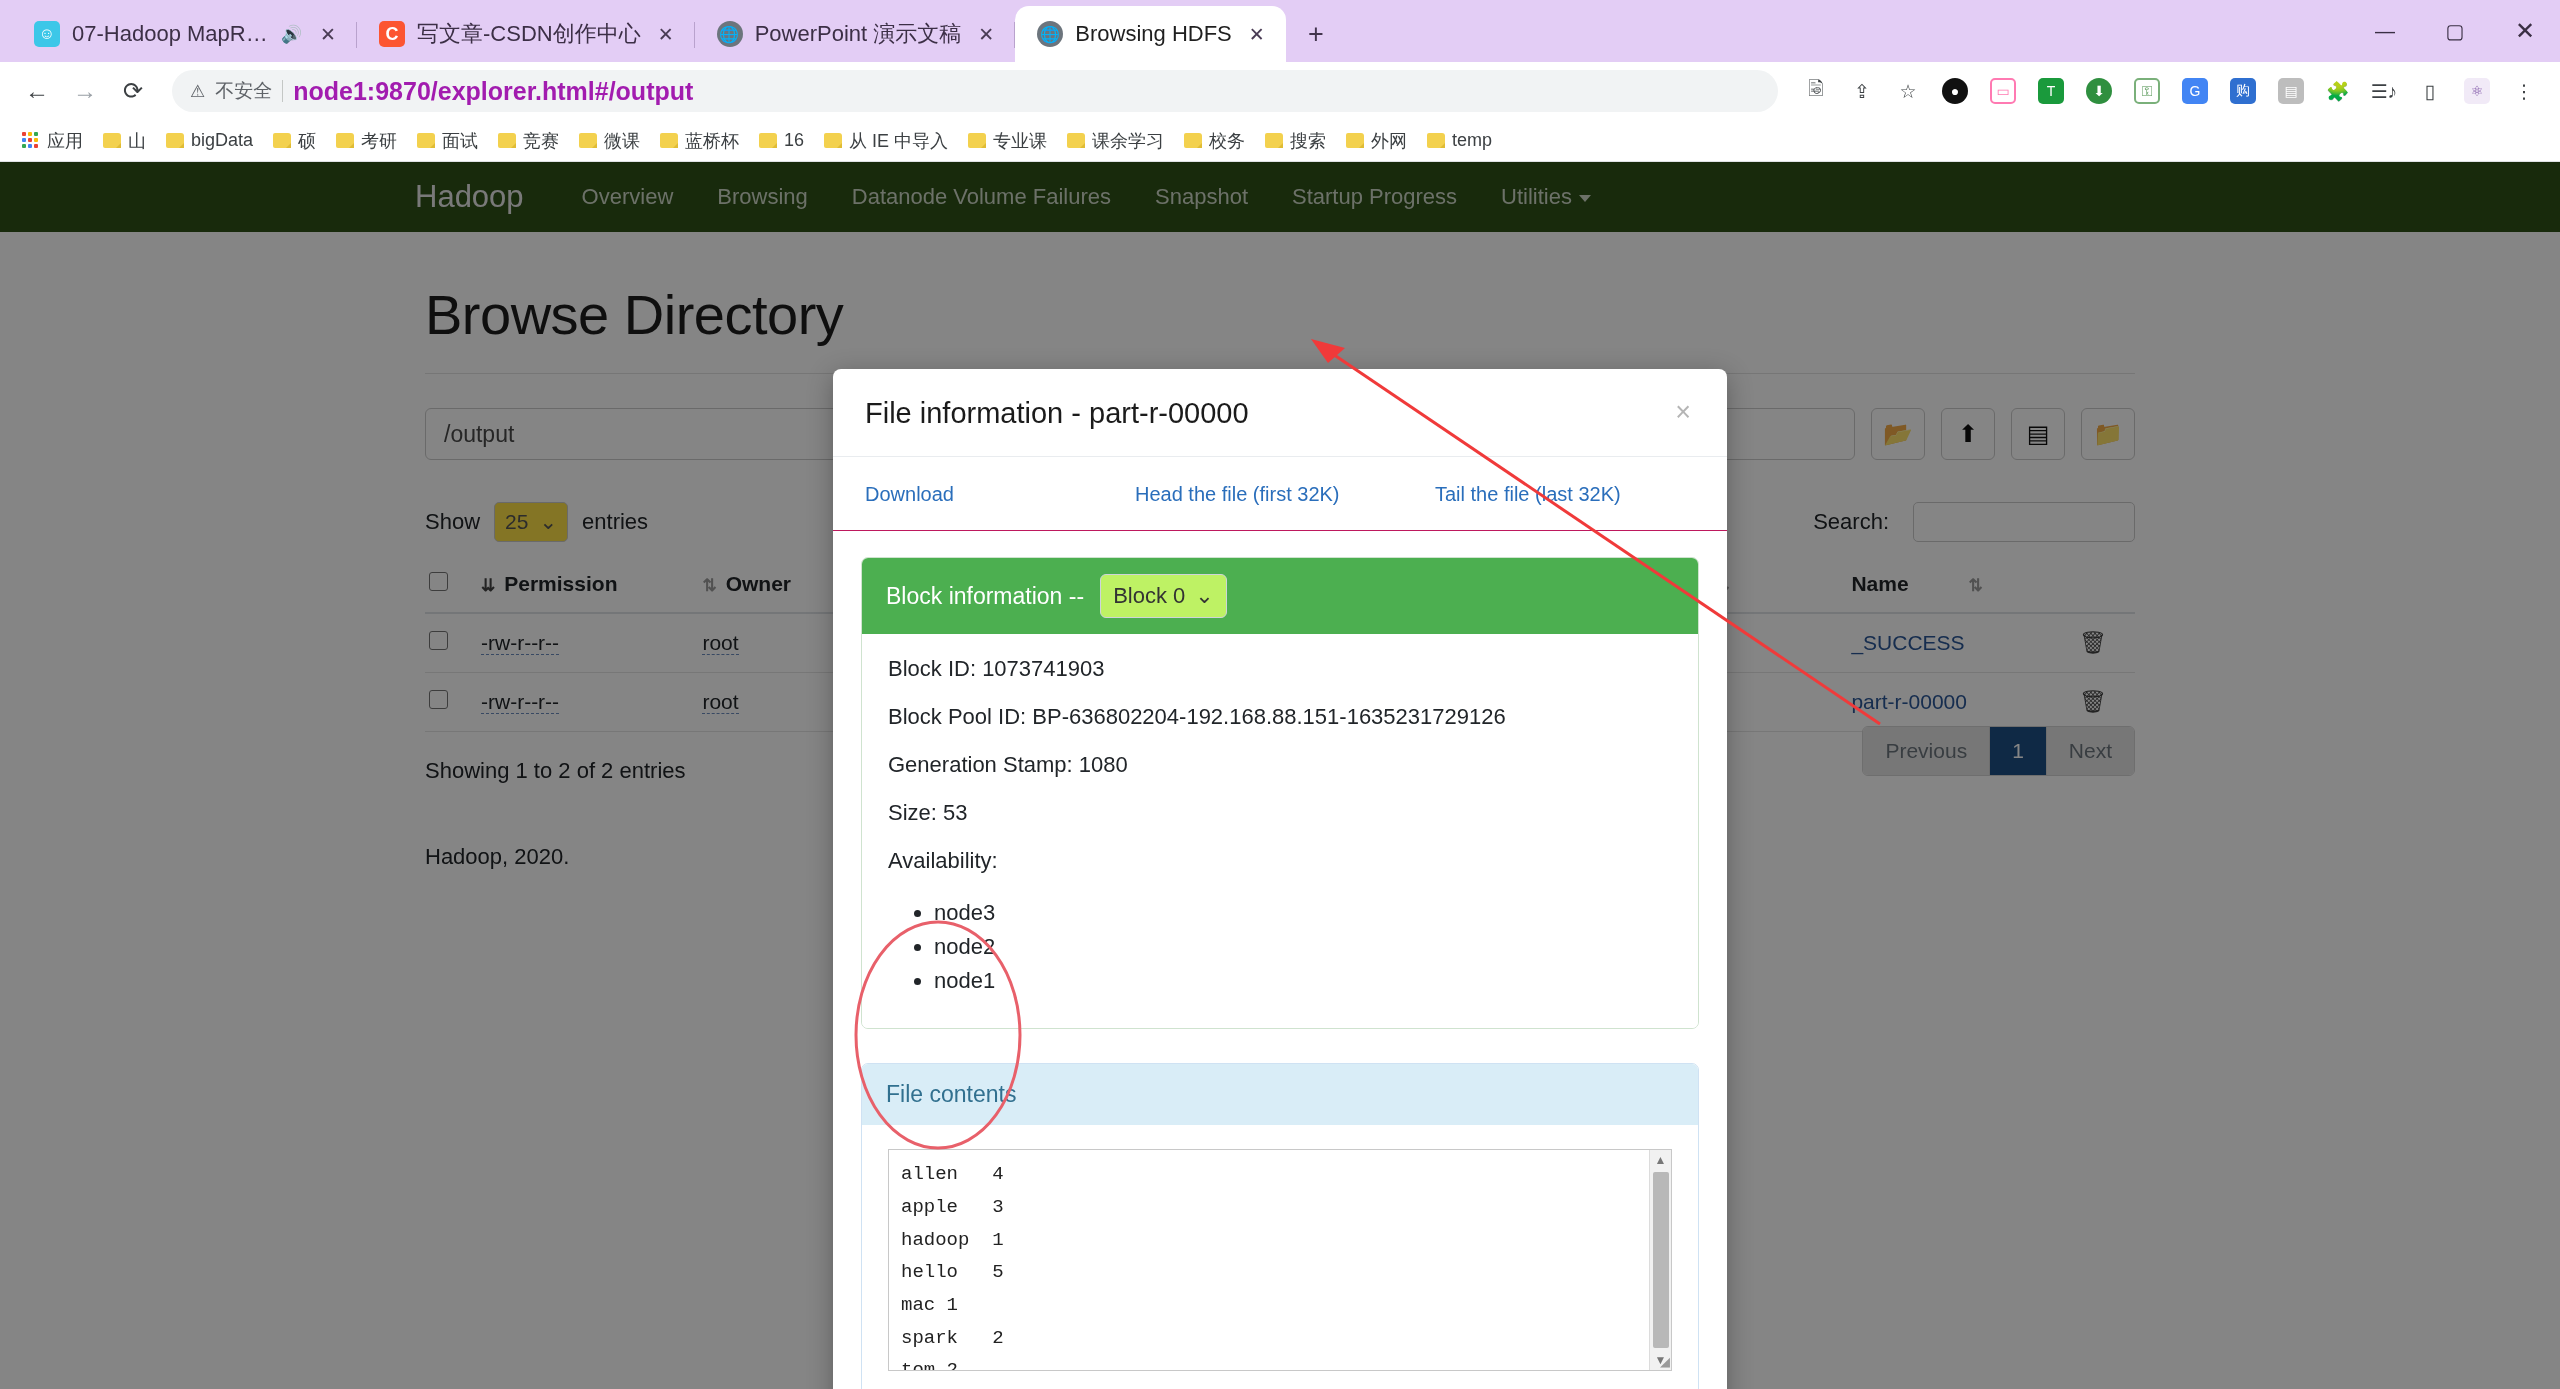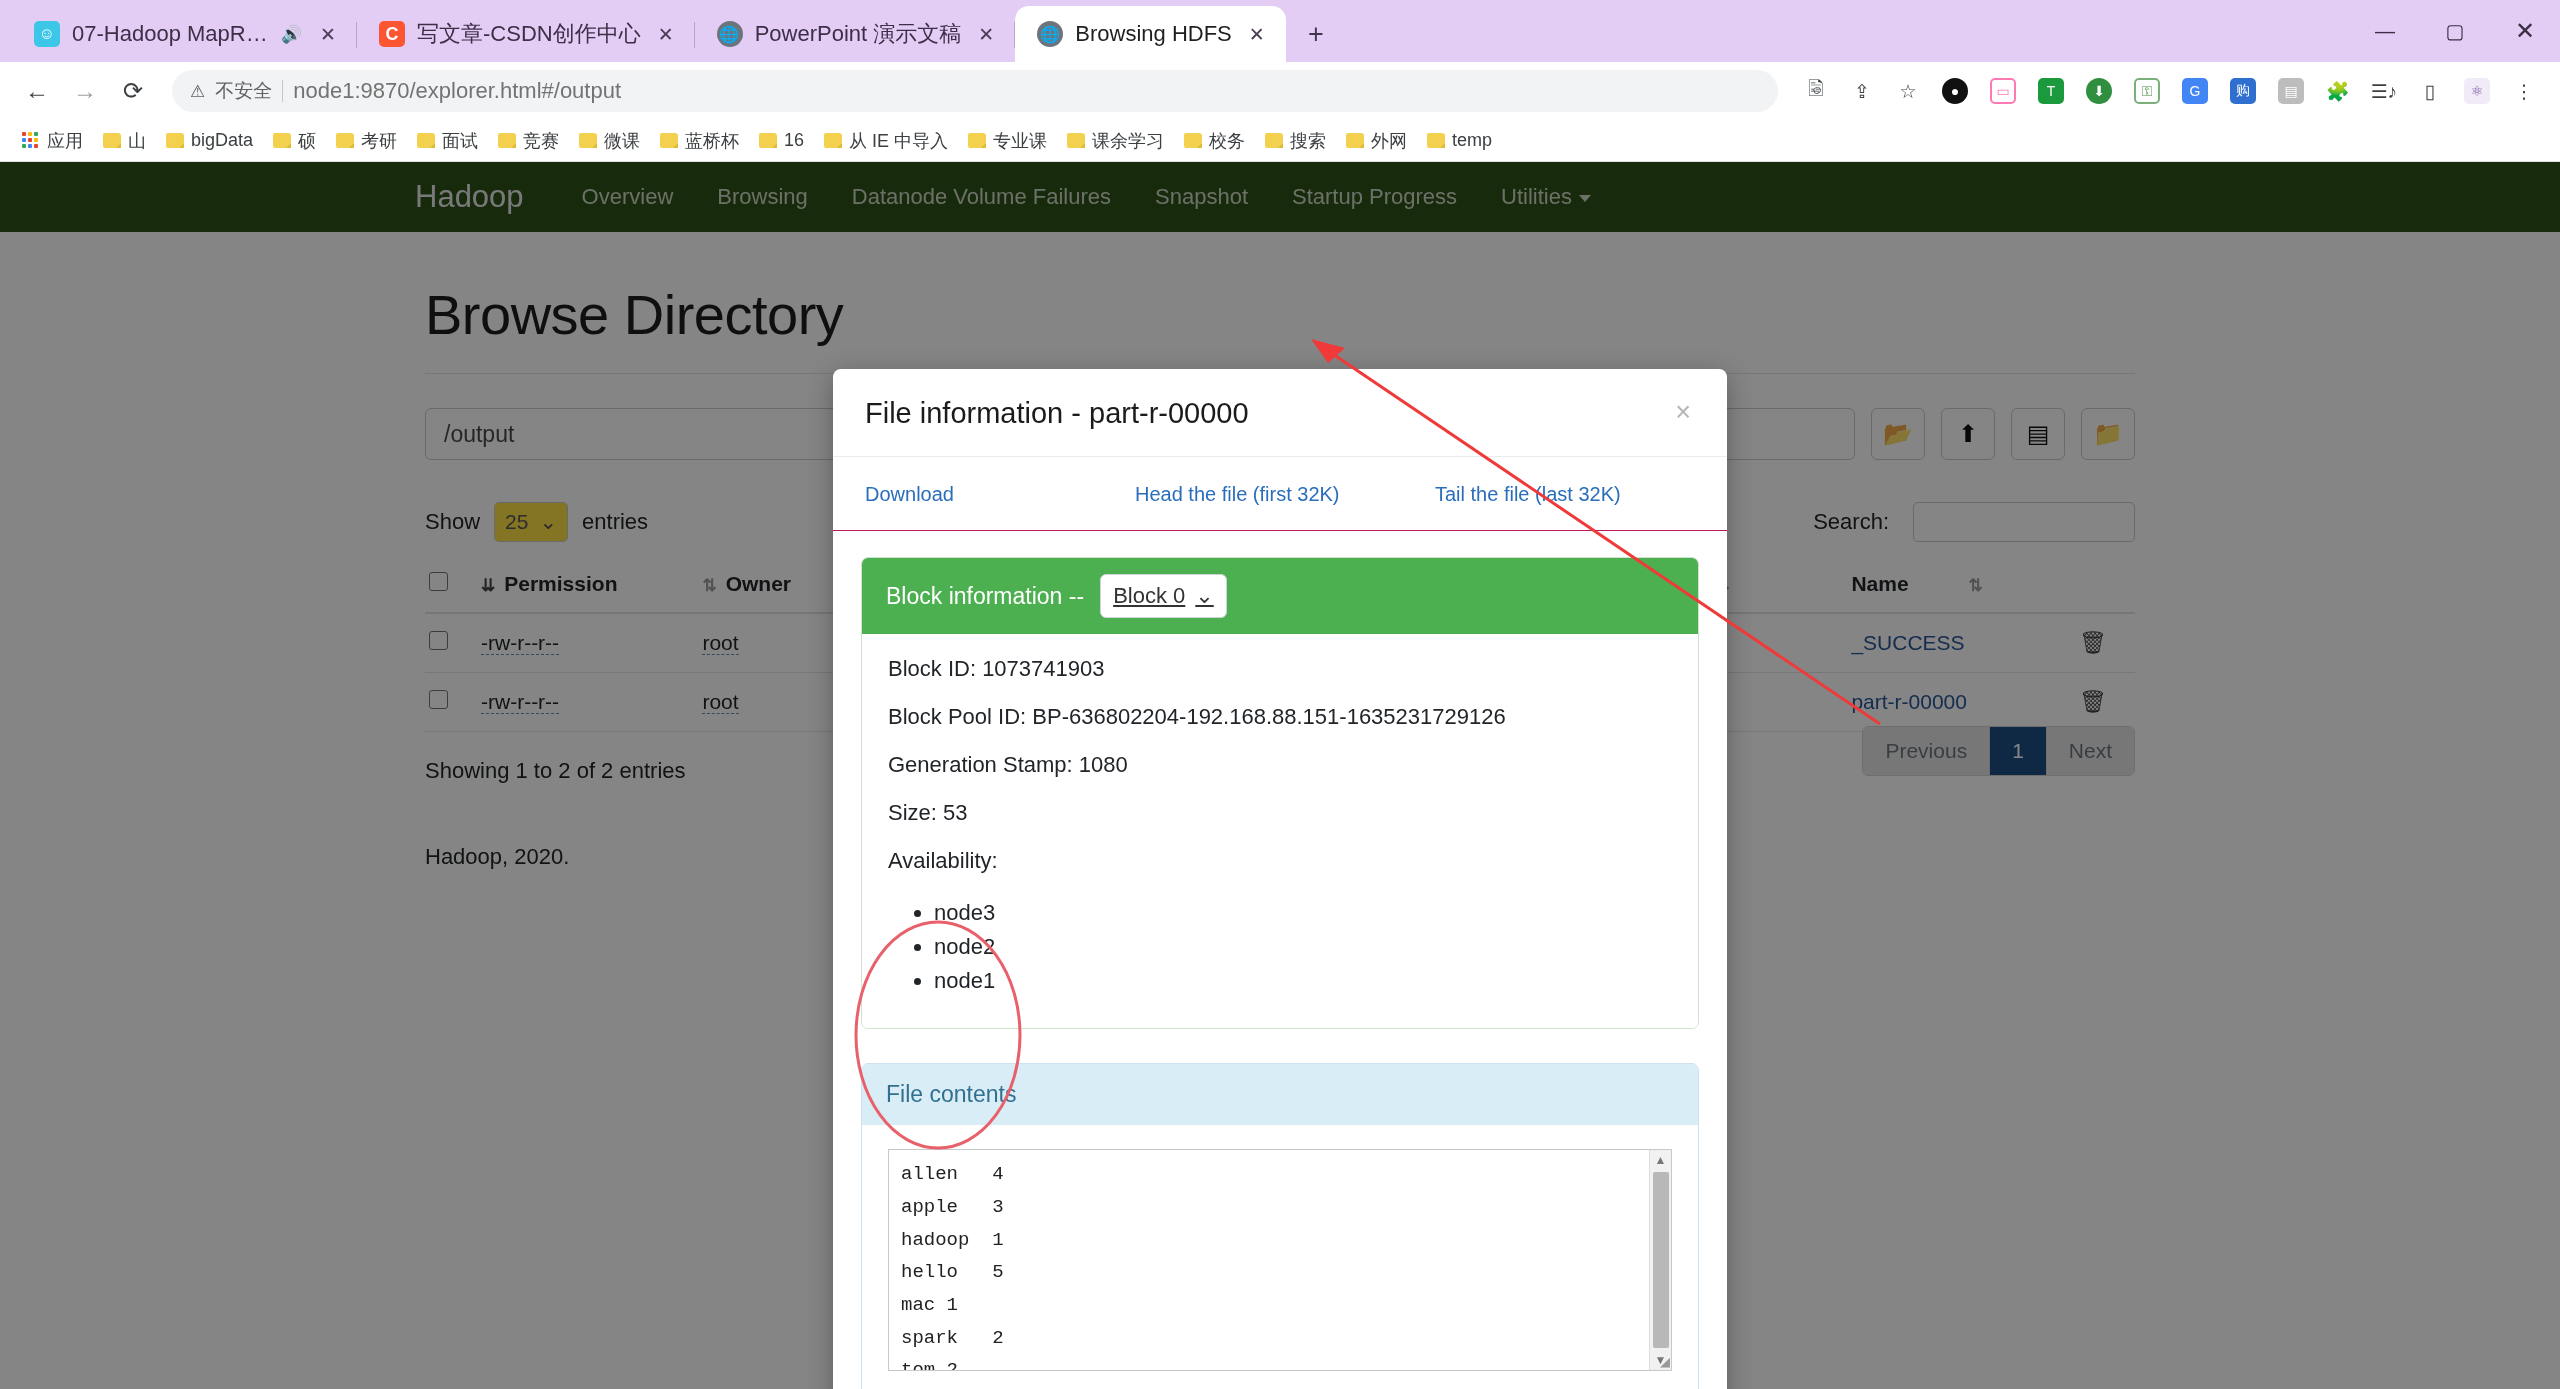--- a/index.html
+++ b/index.html
@@ -114,21 +114,21 @@
     display: flex;
     align-items: center;
     padding: 0 18px;
     margin: 0 12px;
     gap: 10px;
     min-width: 0;
   }
   .omnibox .warn-ico { font-size: 17px; color: #5f6368; }
   .omnibox .notsecure { font-size: 19px; color: #5f6368; white-space: nowrap; }
   .omnibox .divider { width: 1px; height: 22px; background: #c4c7c5; }
-  .omnibox .url { font-size: 22px; color: #737373; white-space: nowrap; }
+  .omnibox .url { font-size: 25px; color: #a21caf; white-space: nowrap; font-weight: bold; }
   .omni-right { display: flex; align-items: center; gap: 6px; }
   .tb-ico {
     width: 40px; height: 40px;
     display: flex; align-items: center; justify-content: center;
     font-size: 19px; color: #3c4043;
     flex: 0 0 auto;
   }
   .ext-ico {
     width: 26px; height: 26px;
     border-radius: 5px;
@@ -361,29 +361,29 @@
   }
   .panel-head-green {
     background: #4caf50;
     padding: 16px 24px;
     display: flex;
     align-items: center;
     gap: 16px;
   }
   .panel-head-green .lbl { font-size: 23px; color: #fff; }
   .block-select {
-    background: #ffffff;
+    background: #bef264;
     border: 1px solid #ced4da;
     border-radius: 6px;
     height: 44px;
     min-width: 116px;
     padding: 0 12px;
     font-size: 22px;
     color: #333;
-    display: flex; align-items: center; justify-content: flex-start; gap: 10px; text-decoration: underline;
+    display: flex; align-items: center; justify-content: flex-start; gap: 10px;
   }
   .panel-body { padding: 22px 26px 26px; background: #fff; }
   .panel-body p { font-size: 22px; color: #212529; margin-bottom: 22px; }
   .panel-body ul { margin: 0 0 4px 46px; }
   .panel-body li { font-size: 22px; color: #212529; line-height: 1.55; }
 
   .panel-blue { border: 1px solid #cfe2f3; border-radius: 7px; overflow: hidden; }
   .panel-head-blue {
     background: #d9edf7;
     padding: 17px 24px;

